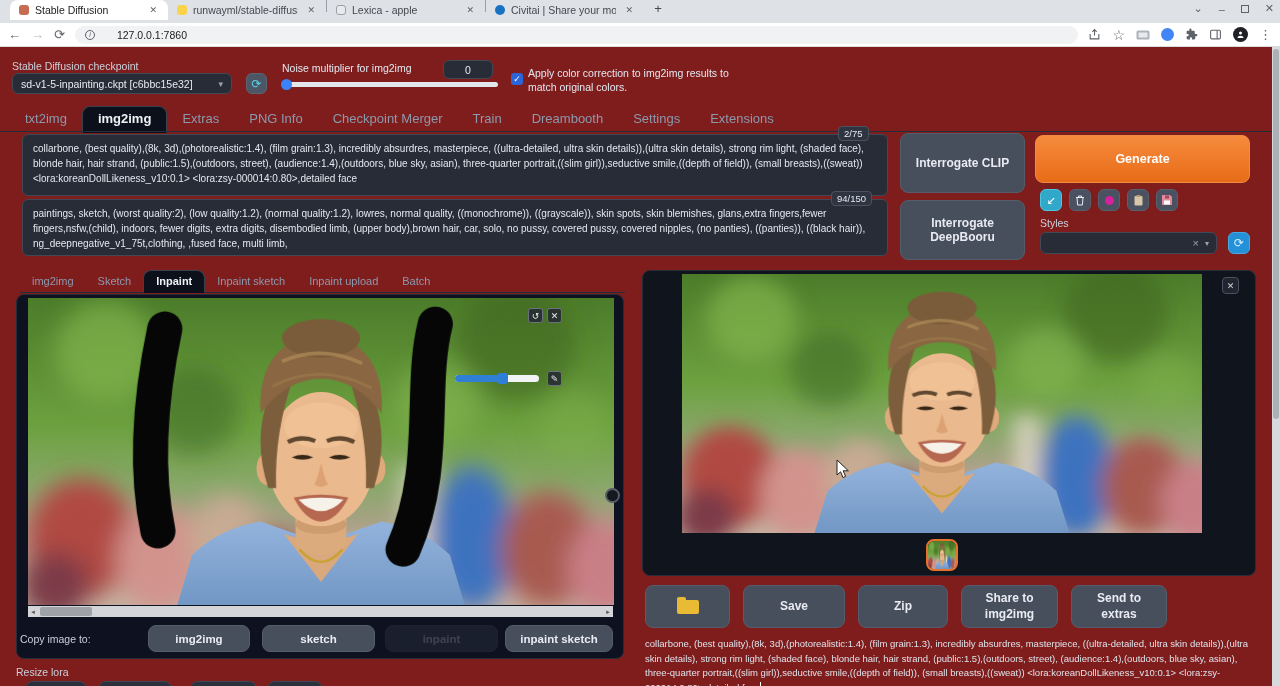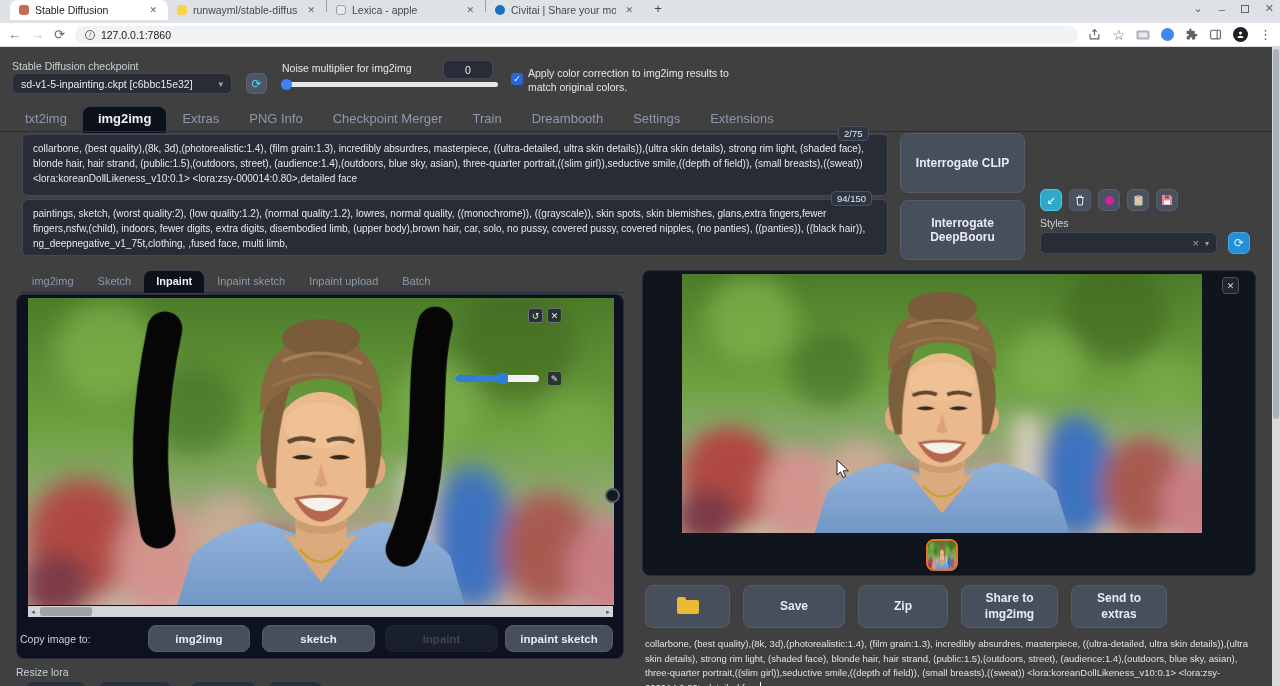--- a/index.html
+++ b/index.html
@@ -13,29 +13,29 @@
   .btab.active { background:#fff; color:#202124; }
   .btab .ttl { flex:1; white-space:nowrap; overflow:hidden; }
   .btab .tclose { font-size:9px; color:#5f6368; padding:1px 3px; border-radius:3px; }
   .fav { width:10px; height:10px; border-radius:3px; flex:0 0 auto; }
   .tabsep { width:1px; height:12px; background:#9aa0a6; margin-bottom:4px; }
   .newtab { width:16px; height:16px; margin:0 0 2px 6px; font-size:13px; color:#45494e; display:flex; align-items:center; justify-content:center; }
   .winctl { position:absolute; right:6px; top:2px; display:flex; gap:16px; color:#5f6368; font-size:11px; align-items:center; }
   .toolbar { position:absolute; top:23px; left:0; width:1280px; height:24px; background:#fff; display:flex; align-items:center; padding:0 8px; gap:10px; border-bottom:1px solid #dadce0; }
   .navic { color:#5f6368; font-size:13px; line-height:1; }
   .navic.dis { color:#b6babf; }
-  .addr { flex:1; height:18px; background:#f0f2f4; border-radius:9px; display:flex; align-items:center; gap:6px; padding:0 10px; max-width:1010px; }
+  .addr { flex:1; height:18px; background:#f0f2f4; border-radius:9px; display:flex; align-items:center; gap:22px; padding:0 10px; max-width:1010px; }
   .addr .info-i { width:10px; height:10px; border:1px solid #5f6368; border-radius:50%; color:#5f6368; font-size:7px; display:flex; align-items:center; justify-content:center; font-style:italic; }
   .addr .url { font-size:10.5px; color:#202124; }
   .tb-icons { display:flex; align-items:center; gap:11px; }
   .tb-icons svg { display:block; }
   .avatar { width:15px; height:15px; border-radius:50%; background:#202124; display:flex; align-items:center; justify-content:center; }
 
   
-  .content { position:absolute; top:47px; left:0; width:1272px; height:639px; background:#404040; overflow:hidden; color:#dfe4ec; }
+  .content { position:absolute; top:47px; left:0; width:1272px; height:639px; background:#7f1d1d; overflow:hidden; color:#dfe4ec; }
   .vscroll { position:absolute; top:47px; left:1272px; width:8px; height:639px; background:#d7dadd; }
   .vscroll .vthumb { position:absolute; top:2px; left:1px; width:6px; height:370px; background:#aab0b6; border-radius:3px; }
 
   .lbl { font-size:10.5px; color:#c9cfda; }
   .input { background:#272c37; border:1px solid #414856; border-radius:6px; color:#e6eaf1; font-size:10.5px; }
   .gbtn { background:#474e5c; border:1px solid #555d6d; border-radius:8px; color:#e8ebf1; font-size:12px; font-weight:700; display:flex; align-items:center; justify-content:center; text-align:center; }
   .abs { position:absolute; }
 
   
   .ckpt-select { left:12px; top:26px; width:220px; height:21px; display:flex; align-items:center; padding:0 8px; }
@@ -210,20 +210,21 @@
     </div>
     <div class="abs tabline"></div>
 
     <div class="abs input prompt-box">collarbone, (best quality),(8k, 3d),(photorealistic:1.4), (film grain:1.3), incredibly absurdres, masterpiece, ((ultra-detailed, ultra skin details)),(ultra skin details), strong rim light, (shaded face), blonde hair, hair strand, (public:1.5),(outdoors, street), (audience:1.4),(outdoors, blue sky, asian), three-quarter portrait,((slim girl)),seductive smile,((depth of field)), (small breasts),((sweat)) &lt;lora:koreanDollLikeness_v10:0.1&gt; &lt;lora:zsy-000014:0.80&gt;,detailed face</div>
     <div class="abs counter" style="left:838px;top:79px">2/75</div>
     <div class="abs input neg-box">paintings, sketch, (worst quality:2), (low quality:1.2), (normal quality:1.2), lowres, normal quality, ((monochrome)), ((grayscale)), skin spots, skin blemishes, glans,extra fingers,fewer fingers,nsfw,(child), indoors, fewer digits, extra digits, disembodied limb, (upper body),brown hair, car, solo, no pussy, covered pussy, covered nipples, (no panties), ((panties)), ((black hair)), ng_deepnegative_v1_75t,clothing, ,fused face, multi limb,</div>
     <div class="abs counter" style="left:831px;top:144px">94/150</div>
 
     <div class="abs gbtn" style="left:900px;top:86px;width:125px;height:60px">Interrogate CLIP</div>
     <div class="abs gbtn" style="left:900px;top:153px;width:125px;height:60px">Interrogate DeepBooru</div>
+    <div class="abs gen-btn">Generate</div>
 
     <div class="abs tool-row">
       <div class="tbtn cyan">↙</div>
       <div class="tbtn">
         <svg width="10" height="11" viewBox="0 0 10 11" fill="none" stroke="#e8ebf1">
             <path d="M1 2.5h8M3.5 2.5V1h3v1.5M2 2.5l.6 7.5h4.8L8 2.5" stroke-width="1"></path>
           </svg>
       </div>
       <div class="tbtn">
         <span style="width:9px;height:9px;border-radius:50%;background:#d6219c;display:block"></span>

